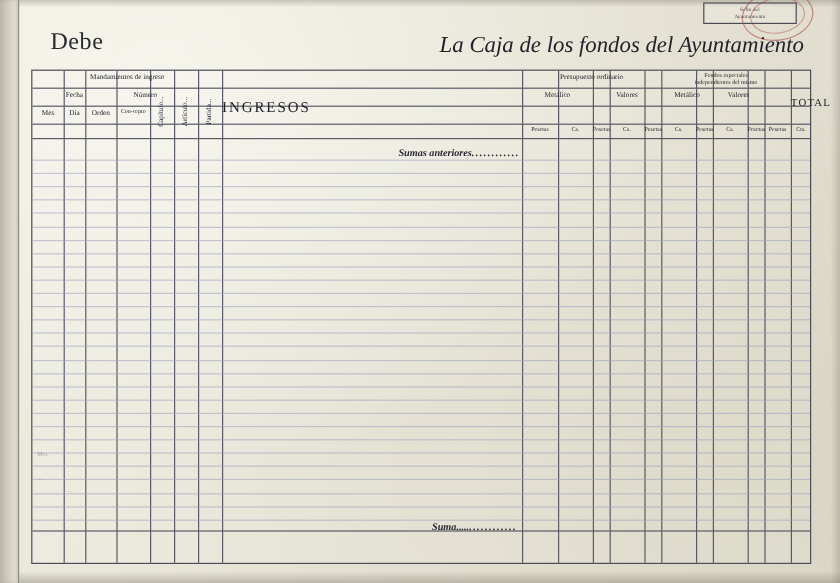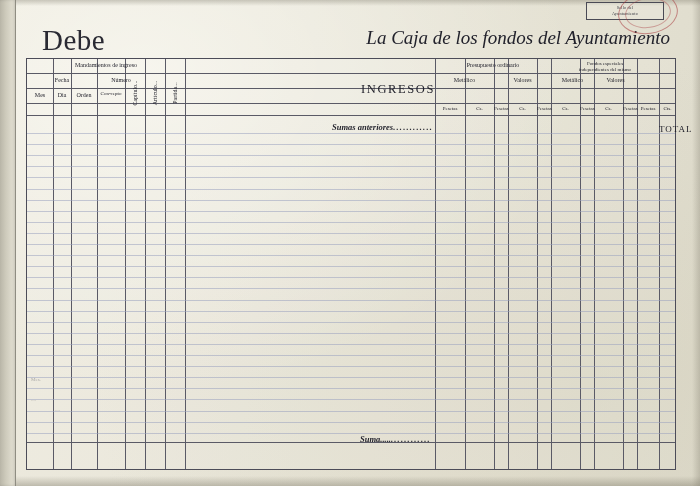--- a/index.html
+++ b/index.html
@@ -51,21 +51,21 @@
     position:absolute; right:0; top:0; bottom:0; width:8px;
     background: linear-gradient(270deg, rgba(120,116,100,0.30), rgba(120,116,100,0));
   }
 
   
   .hdr-debe {
     position: absolute;
     left: 42px;
     top: 24px;
     font-family: "Liberation Serif", serif;
-    font-size: 29px;
+    font-size: 20px;
     color: #2a2a33;
     letter-spacing: 0.5px;
   }
   .hdr-title {
     position: absolute;
     right: 30px;
     top: 27px;
     font-family: "Liberation Serif", serif;
     font-style: italic;
     font-size: 19px;
@@ -143,29 +143,28 @@
   .rot {
     transform: rotate(-90deg);
     transform-origin: center center;
     white-space: nowrap;
   }
   .ingresos {
     position: absolute;
     font-size: 12.5px;
     letter-spacing: 1.6px;
     color: #1f1f29;
-    text-align: right;
+    text-align: left;
   }
   .total-lbl {
     position: absolute;
     font-size: 9px;
     letter-spacing: 1px;
     color: #20202a;
     text-align: center;
-    margin-top: 44px;
   }
   .row-label {
     position: absolute;
     font-style: italic;
     font-size: 8.5px;
     color: #26262f;
     white-space: nowrap;
     font-weight: bold;
   }
   .dots { letter-spacing: 1.2px; }

